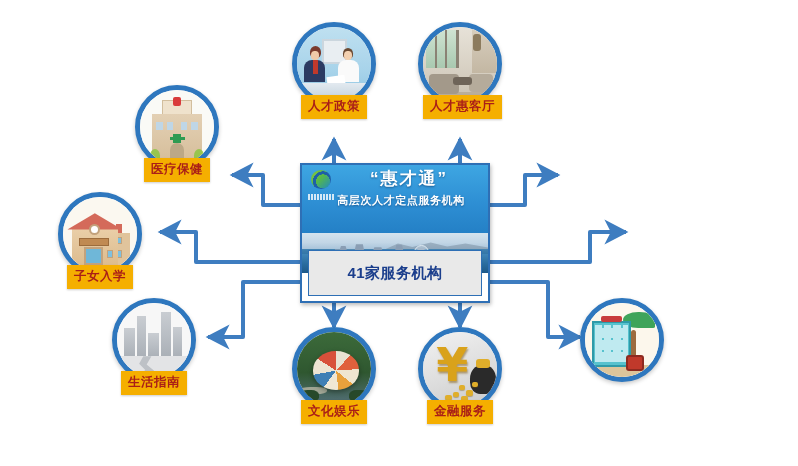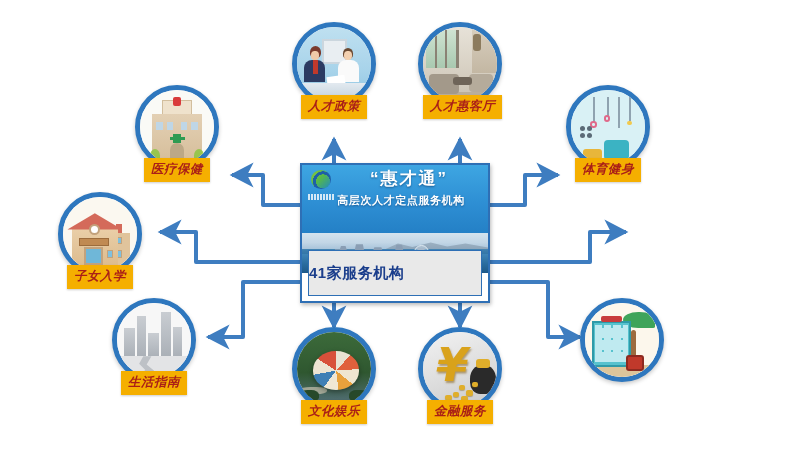--- a/index.html
+++ b/index.html
@@ -82,21 +82,21 @@
   .cp-photo .water{position:absolute;left:0;bottom:0;width:100%;height:19px;
     background:linear-gradient(180deg,#3F84B6 0%,#2A6DA0 50%,#1D5888 100%);}
   .cp-photo .shore{position:absolute;left:6%;bottom:15px;width:88%;height:5px;
     background:#C9B79C;opacity:.75;border-radius:40%;}
   
   .cp-stats{
     position:absolute;left:6px;right:6px;bottom:5px;height:46px;
     background:#E9E9E9;
     border:1.5px solid #2E6FB5;
     box-sizing:border-box;
-    display:flex;flex-direction:column;justify-content:center;
+    display:flex;flex-direction:column;align-items:center;justify-content:center;
     gap:1px;
   }
   .cp-stats div{
     color:#1B3E8C;font-size:15px;font-weight:bold;letter-spacing:.5px;
     white-space:nowrap;line-height:1.12;
   }
 
   
   .node{position:absolute;z-index:4;}
   .bubble{
@@ -115,21 +115,21 @@
     background:#F5AF00;
     color:#AA1F17;
     font-size:12.5px;font-weight:bold;
     letter-spacing:.5px;
     text-align:center;
     padding:3px 7px 4px;
     white-space:nowrap;
     box-shadow:0 1px 2px rgba(0,0,0,.2);
     z-index:6;
   }
-  .node.center-tag{display:flex;flex-direction:column;align-items:center;font-style:italic;}
+  .node.center-tag{display:flex;flex-direction:column;align-items:center;}
 
   
   
   .art-hospital{background:#FAFAF6;}
   .art-hospital .bldg{position:absolute;left:16%;bottom:4%;width:68%;height:64%;
     background:linear-gradient(180deg,#E3D0B4,#D6BE9B);}
   .art-hospital .top{position:absolute;left:30%;bottom:62%;width:40%;height:24%;
     background:#EFE2CC;border:1px solid #D2BE9D;box-sizing:border-box;}
   .art-hospital .cross-r{position:absolute;left:44%;bottom:78%;width:12%;height:12%;
     background:#D93B3B;border-radius:2px;}
@@ -451,34 +451,14 @@
           <div class="palmL"></div>
         <div class="bldg"></div>
         <div class="grid"></div>
         <div class="sign"></div>
         <div class="lug"></div>
       </div>
     </div>
   </div>
 
 
-  <div class="node center-tag" style="left:566px;top:85px;">
-    <div class="bubble">
-      <div class="art art-sport">
-        <div class="bar" style="left:30%;top:10%;height:34%"></div>
-        <div class="knob" style="left:26%;top:42%"></div>
-        <div class="bar" style="left:48%;top:10%;height:26%"></div>
-        <div class="knob" style="left:44%;top:34%"></div>
-        <div class="bar" style="left:64%;top:10%;height:42%"></div>
-        <div class="bar" style="left:78%;top:10%;height:32%"></div>
-        <div class="dot" style="left:75%;top:42%"></div>
-        <div class="plate" style="left:12%;top:48%"></div>
-        <div class="plate" style="left:22%;top:48%"></div>
-        <div class="plate" style="left:12%;top:58%"></div>
-        <div class="plate" style="left:22%;top:58%"></div>
-        <div class="mach2"></div>
-        <div class="mach"></div>
-      </div>
-    </div>
-    <div class="tag">体育健身</div>
-  </div>
 
 </div>
 
 </body></html>

